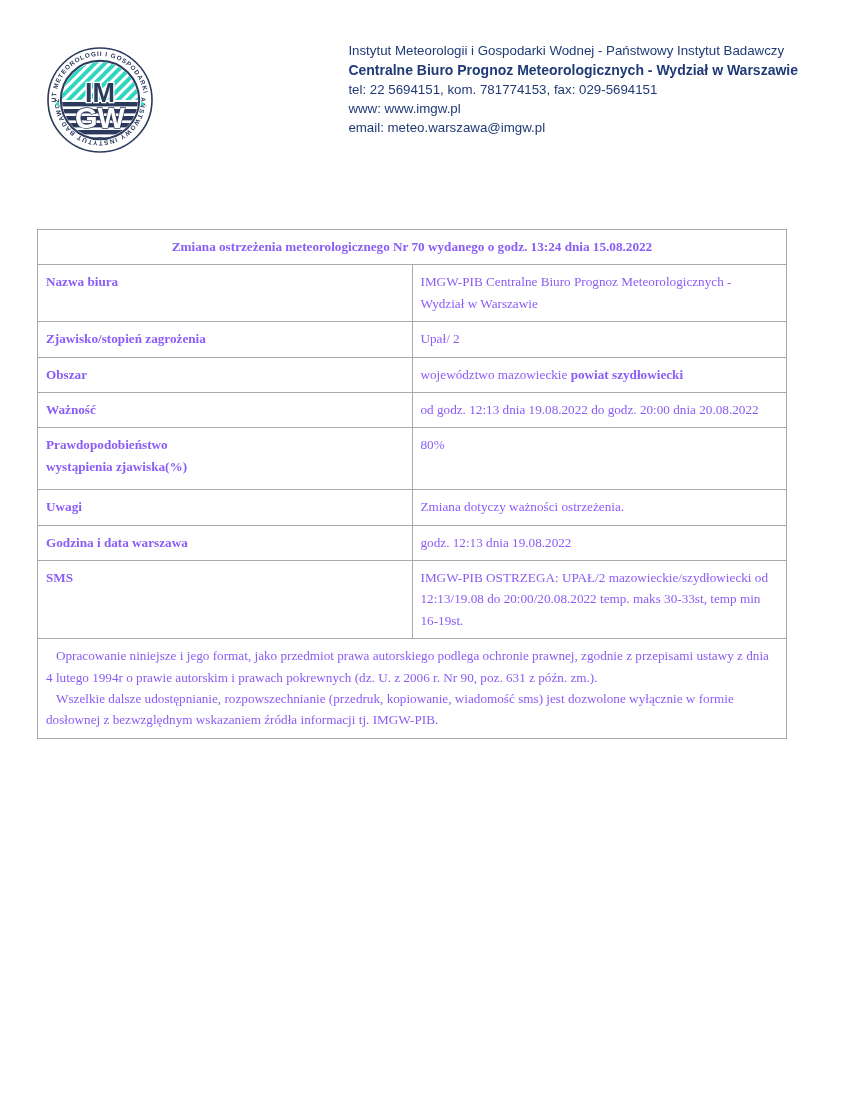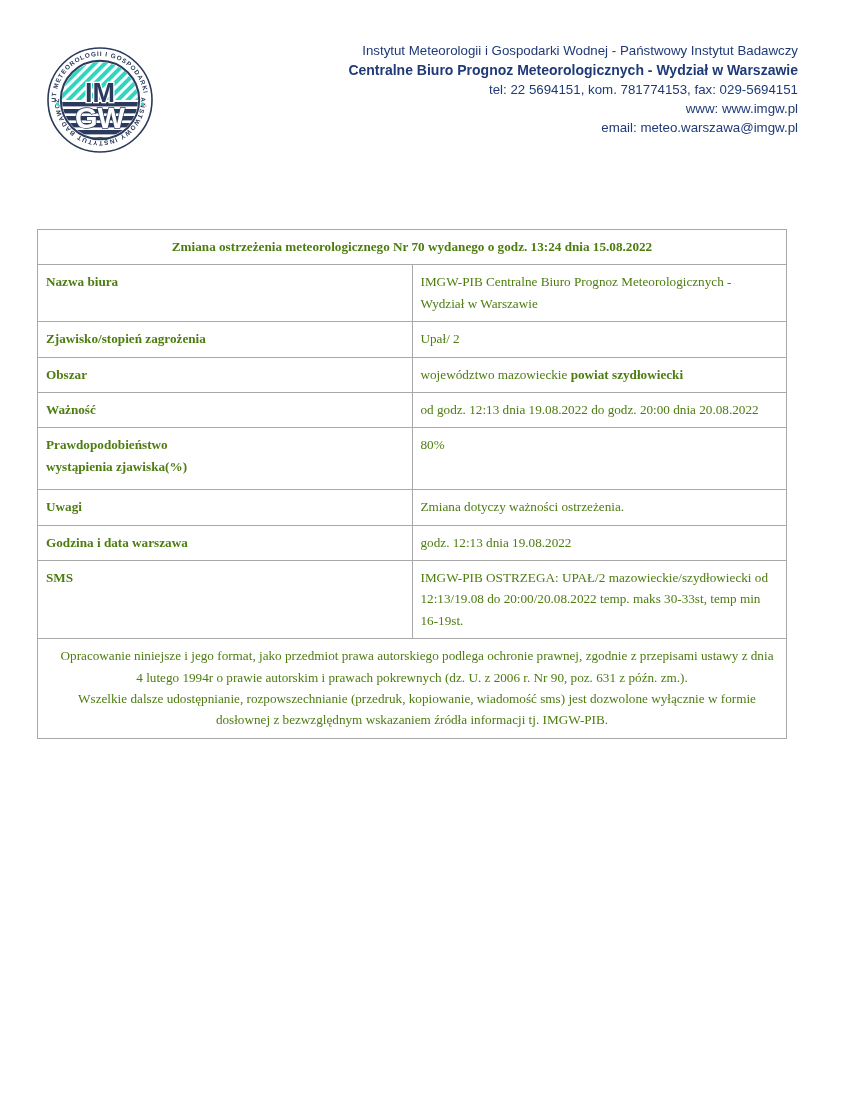--- a/index.html
+++ b/index.html
@@ -30,21 +30,21 @@
     top: 46px;
     width: 108px;
     height: 108px;
   }
   .logo-svg { display: block; width: 108px; height: 108px; }
 
   .header-text {
     position: absolute;
     right: 52px;
     top: 42px;
-    text-align: right;
+    text-align: left;
     font-family: "Liberation Sans", "DejaVu Sans", sans-serif;
     color: #1f3a77;
     line-height: 1.42;
   }
   .hdr-line { font-size: 13.3px; white-space: nowrap; }
   .hdr-line.bold { font-weight: bold; font-size: 14px; }
 
   
   .warn-table {
     position: absolute;
@@ -52,21 +52,21 @@
     top: 229px;
     width: 750px;
     border-collapse: collapse;
     table-layout: fixed;
     background: #ffffff;
   }
   .warn-table td {
     border: 1.5px solid #a9a9a9;
     padding: 6px 8px 7px 8px;
     font-size: 13.2px;
-    color: #4d7c0f;
+    color: #8b5cf6;
     vertical-align: top;
     line-height: 1.62;
   }
   .title-cell {
     text-align: center;
     color: #e8120c;
     font-weight: bold;
     font-size: 14.4px;
     padding: 9px 6px 10px 6px;
     line-height: 1.3;
@@ -81,21 +81,20 @@
     font-size: 13.2px;
     padding-left: 8px;
     margin-left: 28px;
   }
   .value-cell b { font-weight: bold; }
   .tall-2 { height: 48px; }
   .footer-cell {
     font-size: 13px;
     padding: 7px 10px 9px 8px;
     line-height: 1.63;
-    text-align: center;
   }
   .footer-cell p { margin: 0; }
   .footer-cell p.indent { text-indent: 10px; }
 </style>
 </head>
 <body>
 
 <div class="header">
 
   <div class="logo-wrap">

